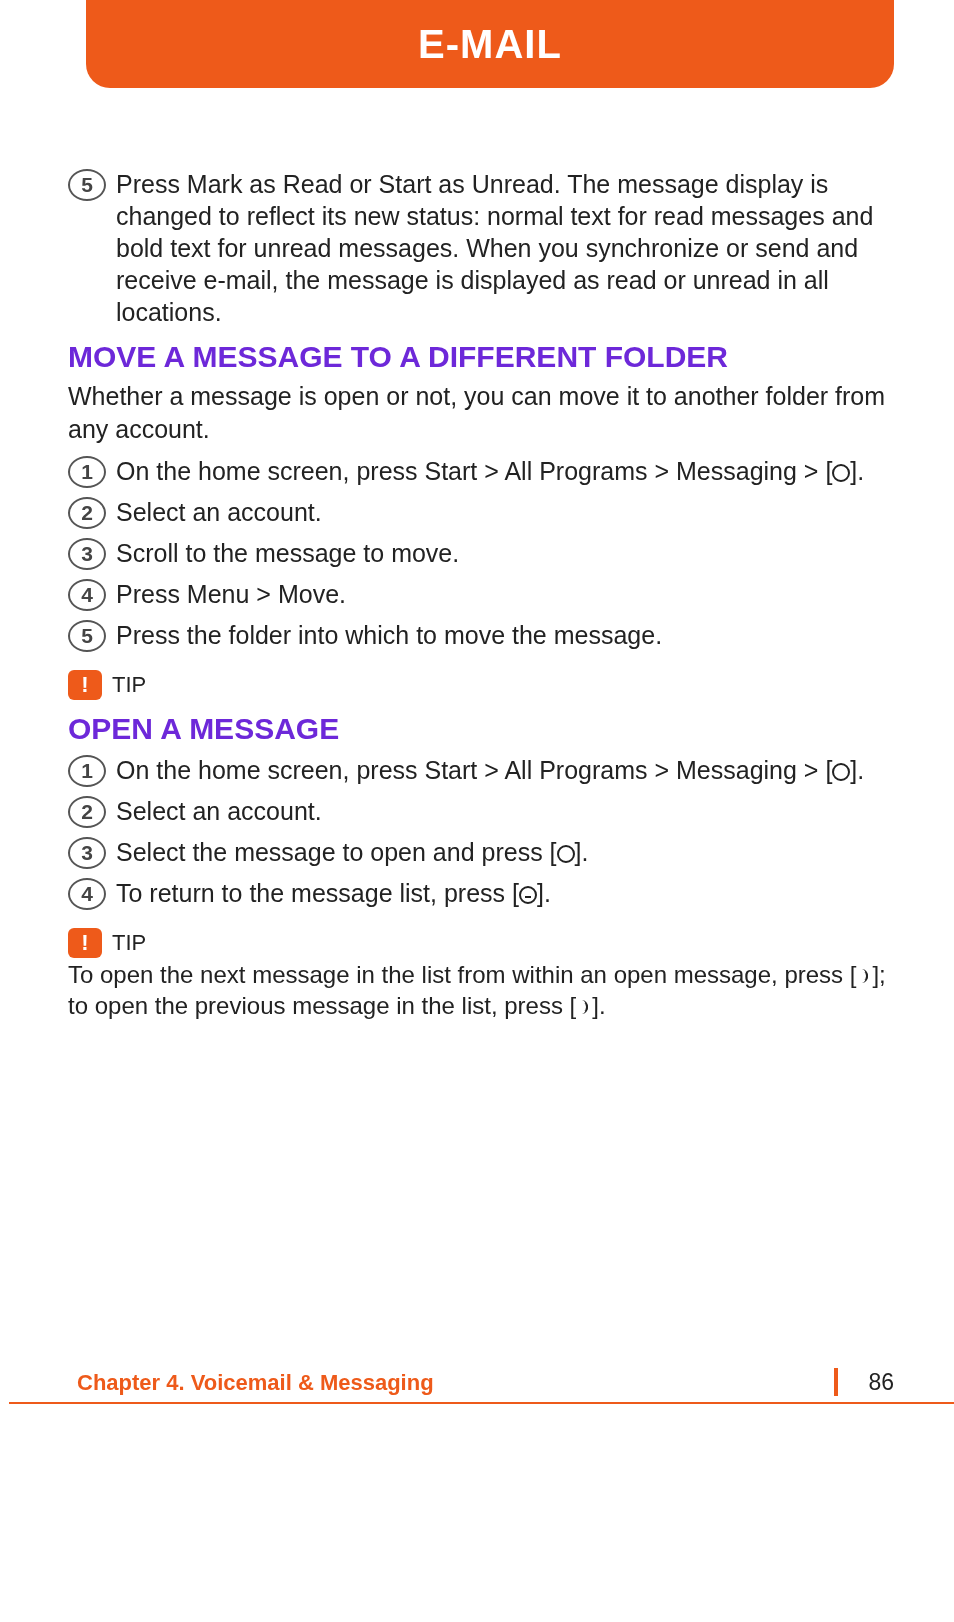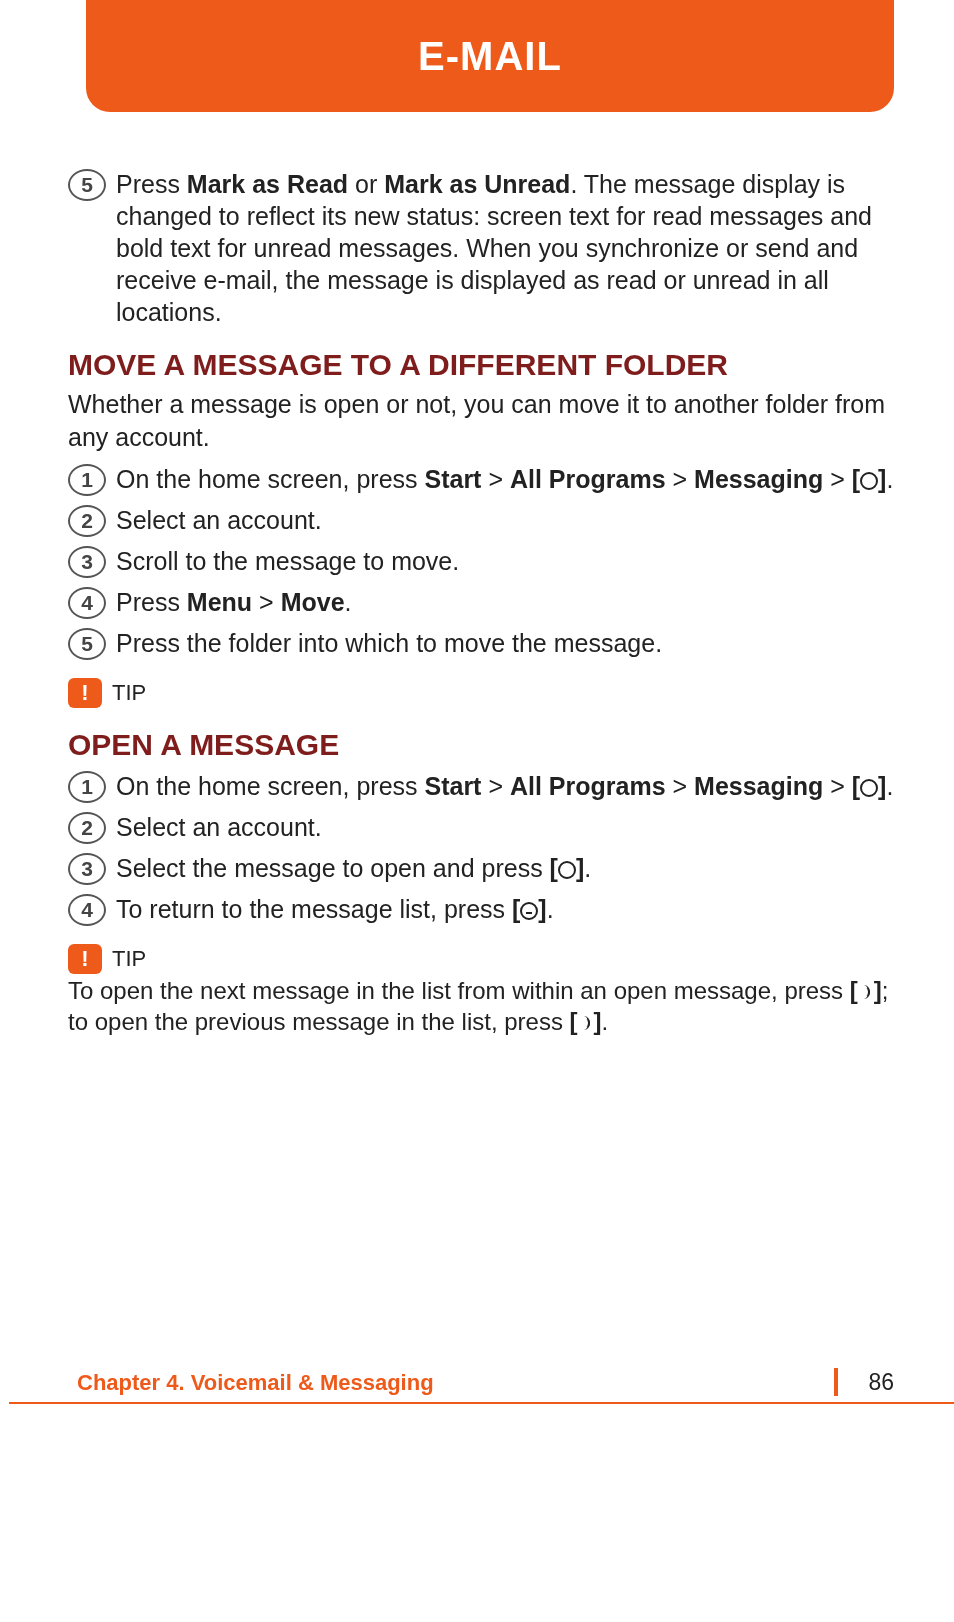--- a/index.html
+++ b/index.html
@@ -9,21 +9,21 @@
     width: 954px;
     height: 1622px;
     position: relative;
     color: #222;
   }
   .header-bar {
     position: absolute;
     top: 0;
     left: 86px;
     right: 60px;
-    height: 112px;
+    height: 88px;
     background: #ee5a1a;
     border-bottom-left-radius: 24px;
     border-bottom-right-radius: 24px;
     display: flex;
     align-items: center;
     justify-content: center;
   }
   .header-bar h1 {
     color: #fff;
     font-size: 40px;
@@ -56,24 +56,24 @@
     margin-right: 10px;
     margin-top: 1px;
   }
   .step-text {
     flex: 1;
     font-size: 25px;
     line-height: 1.28;
     color: #222;
   }
   h2.section {
-    color: #7f1d1d;
+    color: #6d28d9;
     font-size: 30px;
     font-weight: 700;
-    margin-top: 20px;
+    margin-top: 12px;
     margin-bottom: 6px;
     letter-spacing: 0px;
   }
   p.intro {
     font-size: 25px;
     line-height: 1.3;
     margin-bottom: 10px;
   }
   .tip-block { margin-top: 18px; }
   .tip-head {
@@ -135,21 +135,21 @@
     position: relative;
   }
   .icon-sound::before, .icon-sound::after {
     content: "";
     position: absolute;
     border: 2px solid #222;
     border-radius: 50%;
   }
   .icon-sound::before { left:0; top:2px; width:10px; height:14px; border-left:none; border-top:none; border-bottom:none;}
   .icon-sound::after { left:4px; top:5px; width:6px; height:8px; border-left:none; border-top:none; border-bottom:none;}
-  b { font-weight: 700; }
+  b { font-weight: 400; }
   .footer {
     position: absolute;
     left: 9px; right: 0;
     bottom: 218px;
     height: 34px;
     border-bottom: 2px solid #ee5a1a;
   }
   .footer-inner {
     position: absolute;
     left: 68px; right: 60px; bottom: 6px;
@@ -182,21 +182,21 @@
 
 <div class="header-bar">
   <h1>E-MAIL</h1>
 </div>
 
 <div class="content">
 
   <div class="step-row">
     <div class="step-num">5</div>
     <div class="step-text">
-      <span>Press </span><b>Mark as Read</b><span> or </span><b>Mark as Unread</b><span>. The message display is changed to reflect its new status: screen text for read messages and bold text for unread messages. When you synchronize or send and receive e-mail, the message is displayed as read or unread in all locations.</span>
+      <span>Press </span><b>Mark as Read</b><span> or </span><b>Start as Unread</b><span>. The message display is changed to reflect its new status: normal text for read messages and bold text for unread messages. When you synchronize or send and receive e-mail, the message is displayed as read or unread in all locations.</span>
     </div>
   </div>
 
   <h2 class="section">MOVE A MESSAGE TO A DIFFERENT FOLDER</h2>
   <p class="intro">Whether a message is open or not, you can move it to another folder from any account.</p>
 
   <div class="step-row">
     <div class="step-num">1</div>
     <div class="step-text">
       <span>On the home screen, press </span><b>Start</b><span> &gt; </span><b>All Programs</b><span> &gt; </span><b>Messaging</b><span> &gt; </span><b>[</b><span class="icon-circle"></span><b>]</b><span>.</span>

